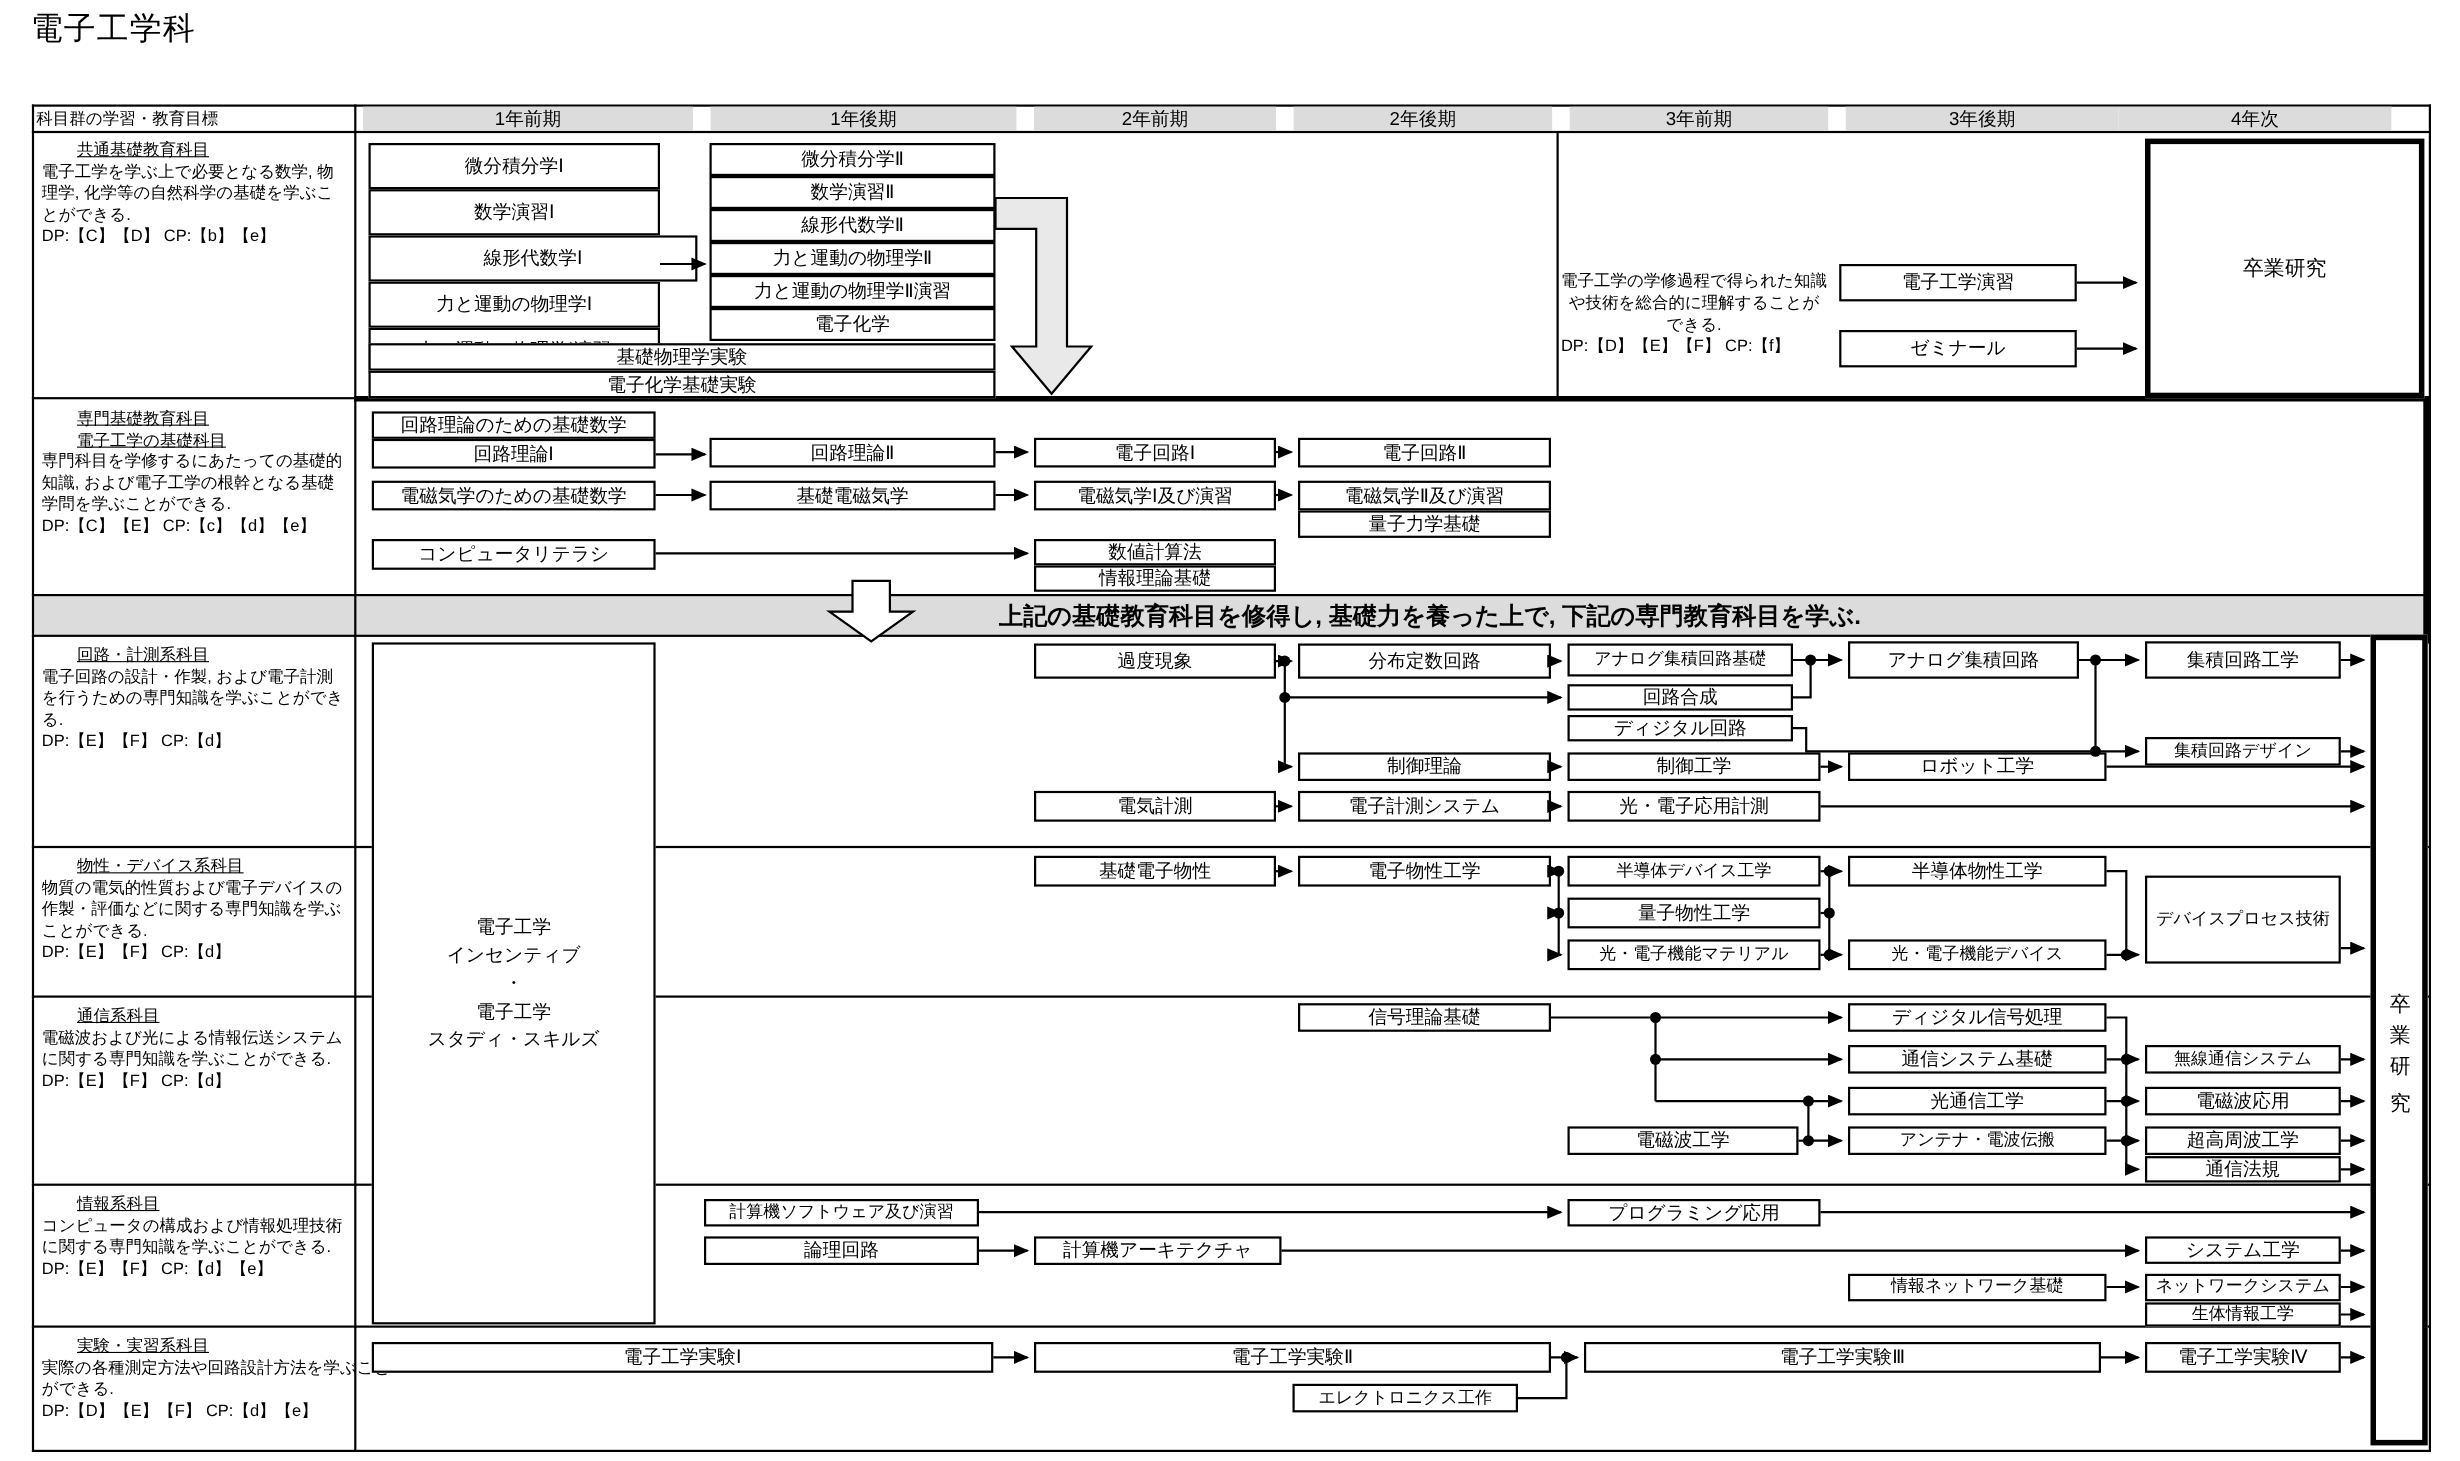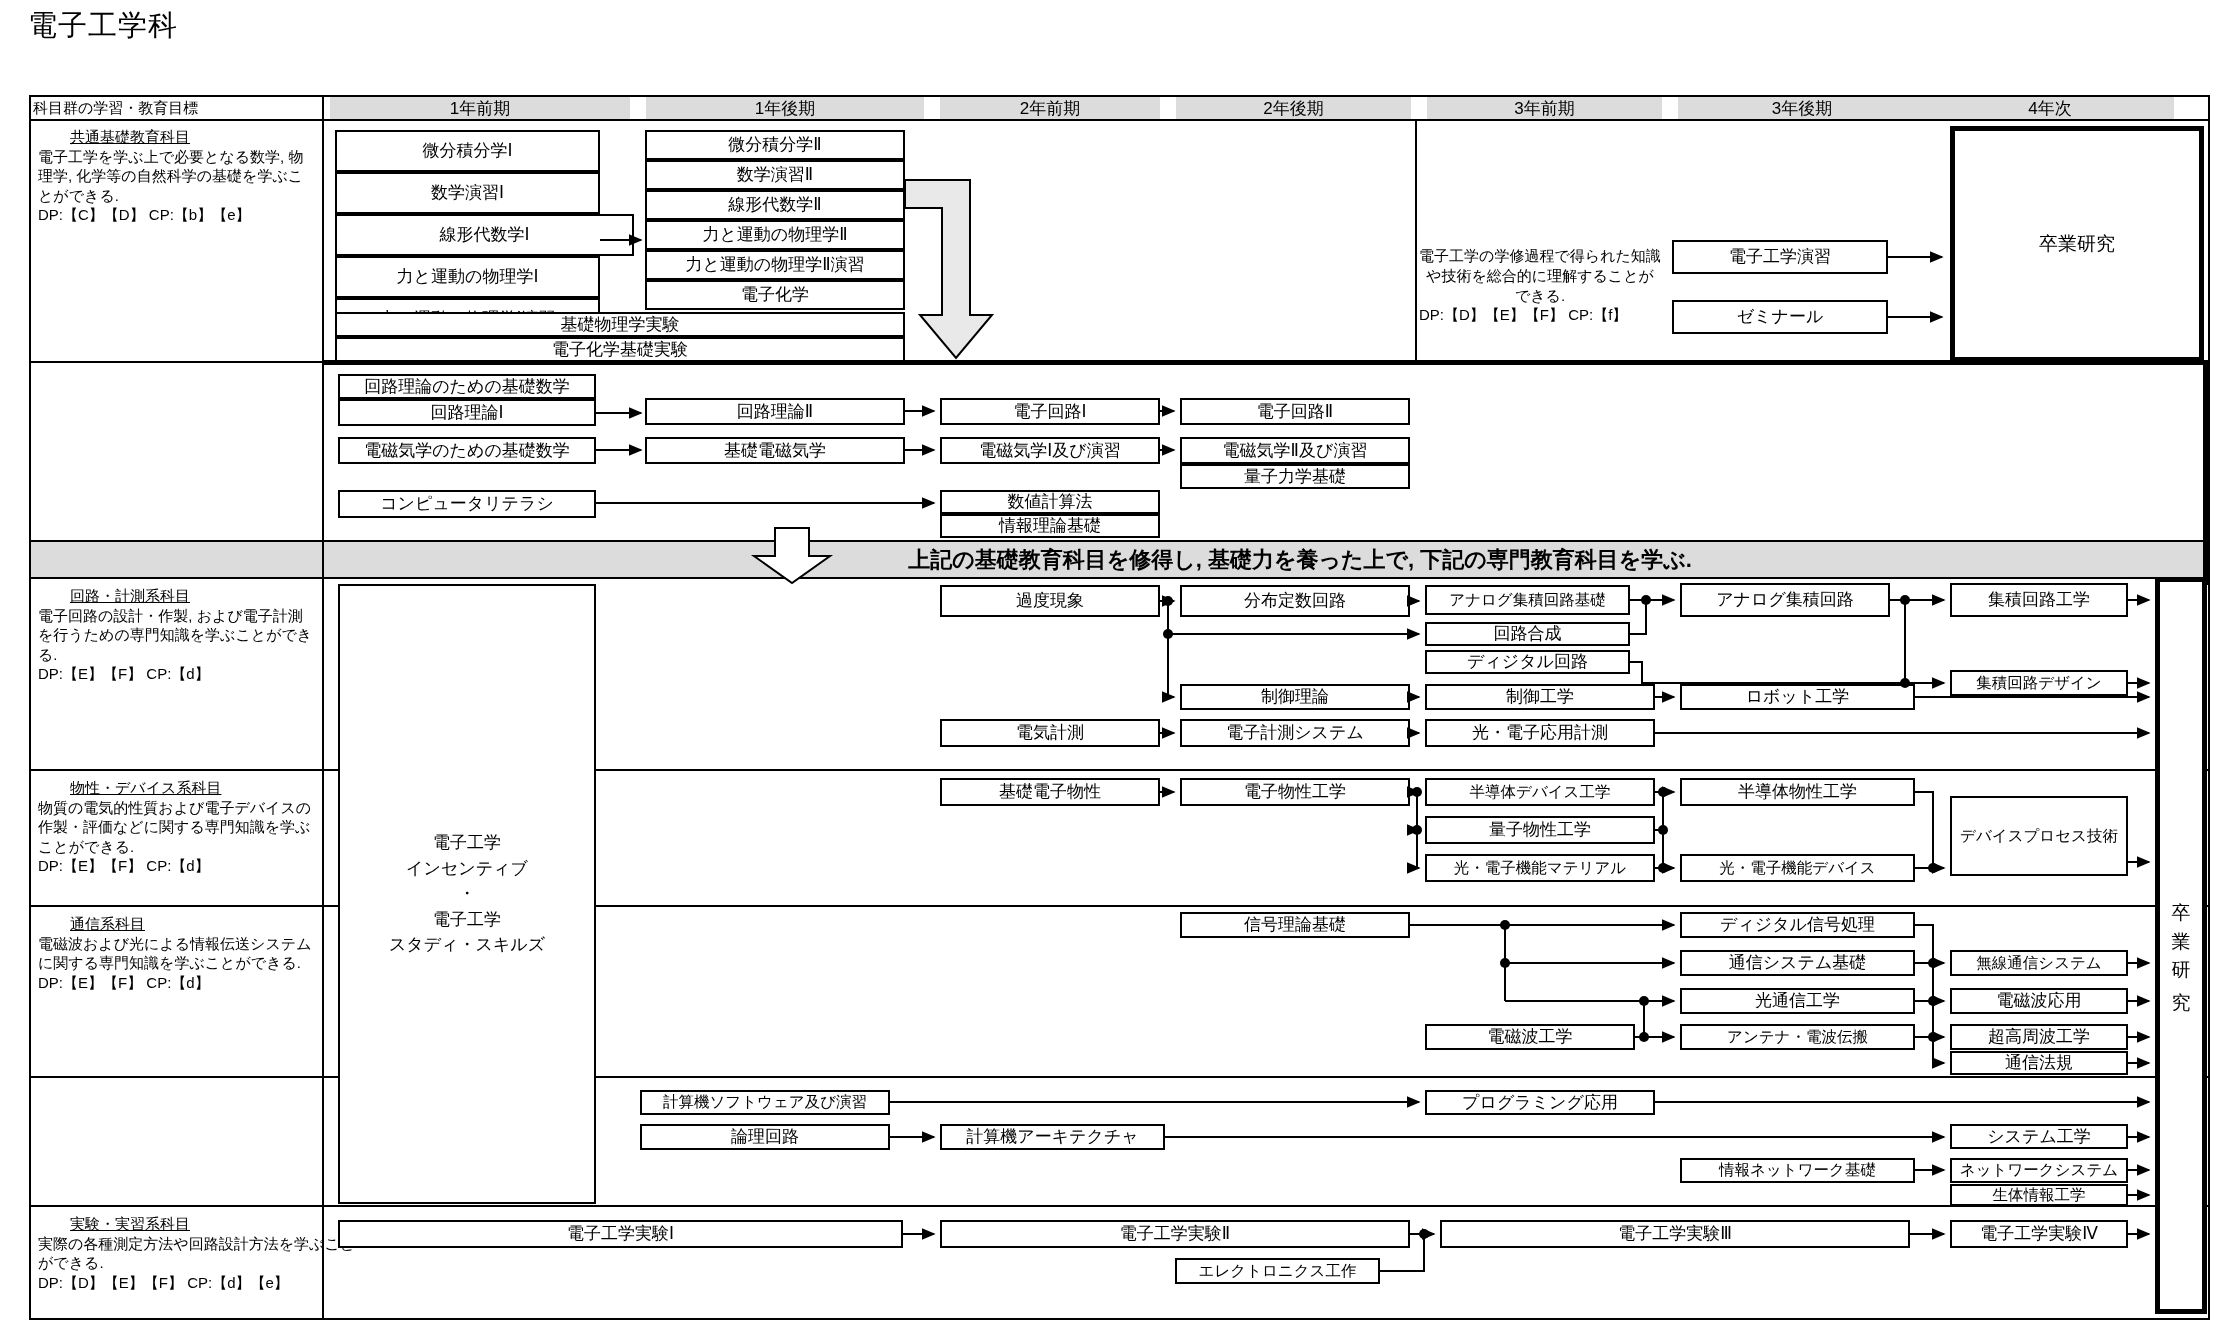--- a/index.html
+++ b/index.html
@@ -56,34 +56,45 @@
   <div class="hcell" style="left:1176px;width:235px">2年後期</div>
   <div class="hcell" style="left:1427px;width:235px">3年前期</div>
   <div class="hcell" style="left:1678px;width:248px">3年後期</div>
   <div class="hcell" style="left:1926px;width:248px">4年次</div>
 
   <div class="cell" style="left:31px;top:123px;width:290px">
     <div class="g-title">共通基礎教育科目</div>
     <div>電子工学を学ぶ上で必要となる数学, 物理学, 化学等の自然科学の基礎を学ぶことができる.</div>
     <div>DP:【C】【D】  CP:【b】【e】</div>
   </div>
+  <div class="cell" style="left:31px;top:367px;width:290px">
+    <div class="g-title">専門基礎教育科目</div>
+    <div class="g-title">電子工学の基礎科目</div>
+    <div>専門科目を学修するにあたっての基礎的知識, および電子工学の根幹となる基礎学問を学ぶことができる.</div>
+    <div>DP:【C】【E】  CP:【c】【d】【e】</div>
+  </div>
   <div class="cell" style="left:31px;top:582px;width:290px">
     <div class="g-title">回路・計測系科目</div>
     <div>電子回路の設計・作製, および電子計測を行うための専門知識を学ぶことができる.</div>
     <div>DP:【E】【F】  CP:【d】</div>
   </div>
   <div class="cell" style="left:31px;top:774px;width:290px">
     <div class="g-title">物性・デバイス系科目</div>
     <div>物質の電気的性質および電子デバイスの作製・評価などに関する専門知識を学ぶことができる.</div>
     <div>DP:【E】【F】  CP:【d】</div>
   </div>
   <div class="cell" style="left:31px;top:910px;width:290px">
     <div class="g-title">通信系科目</div>
     <div>電磁波および光による情報伝送システムに関する専門知識を学ぶことができる.</div>
     <div>DP:【E】【F】  CP:【d】</div>
+  </div>
+  <div class="cell" style="left:31px;top:1081px;width:290px">
+    <div class="g-title">情報系科目</div>
+    <div>コンピュータの構成および情報処理技術に関する専門知識を学ぶことができる.</div>
+    <div>DP:【E】【F】  CP:【d】【e】</div>
   </div>
   <div class="cell" style="left:31px;top:1210px;width:336px">
     <div class="g-title">実験・実習系科目</div>
     <div>実際の各種測定方法や回路設計方法を学ぶことができる.</div>
     <div>DP:【D】【E】【F】  CP:【d】【e】</div>
   </div>
 
   <div class="note">
     <div>電子工学の学修過程で得られた知識や技術を総合的に理解することができる.</div>
     <div class="dp-line">DP:【D】【E】【F】  CP:【f】</div>

